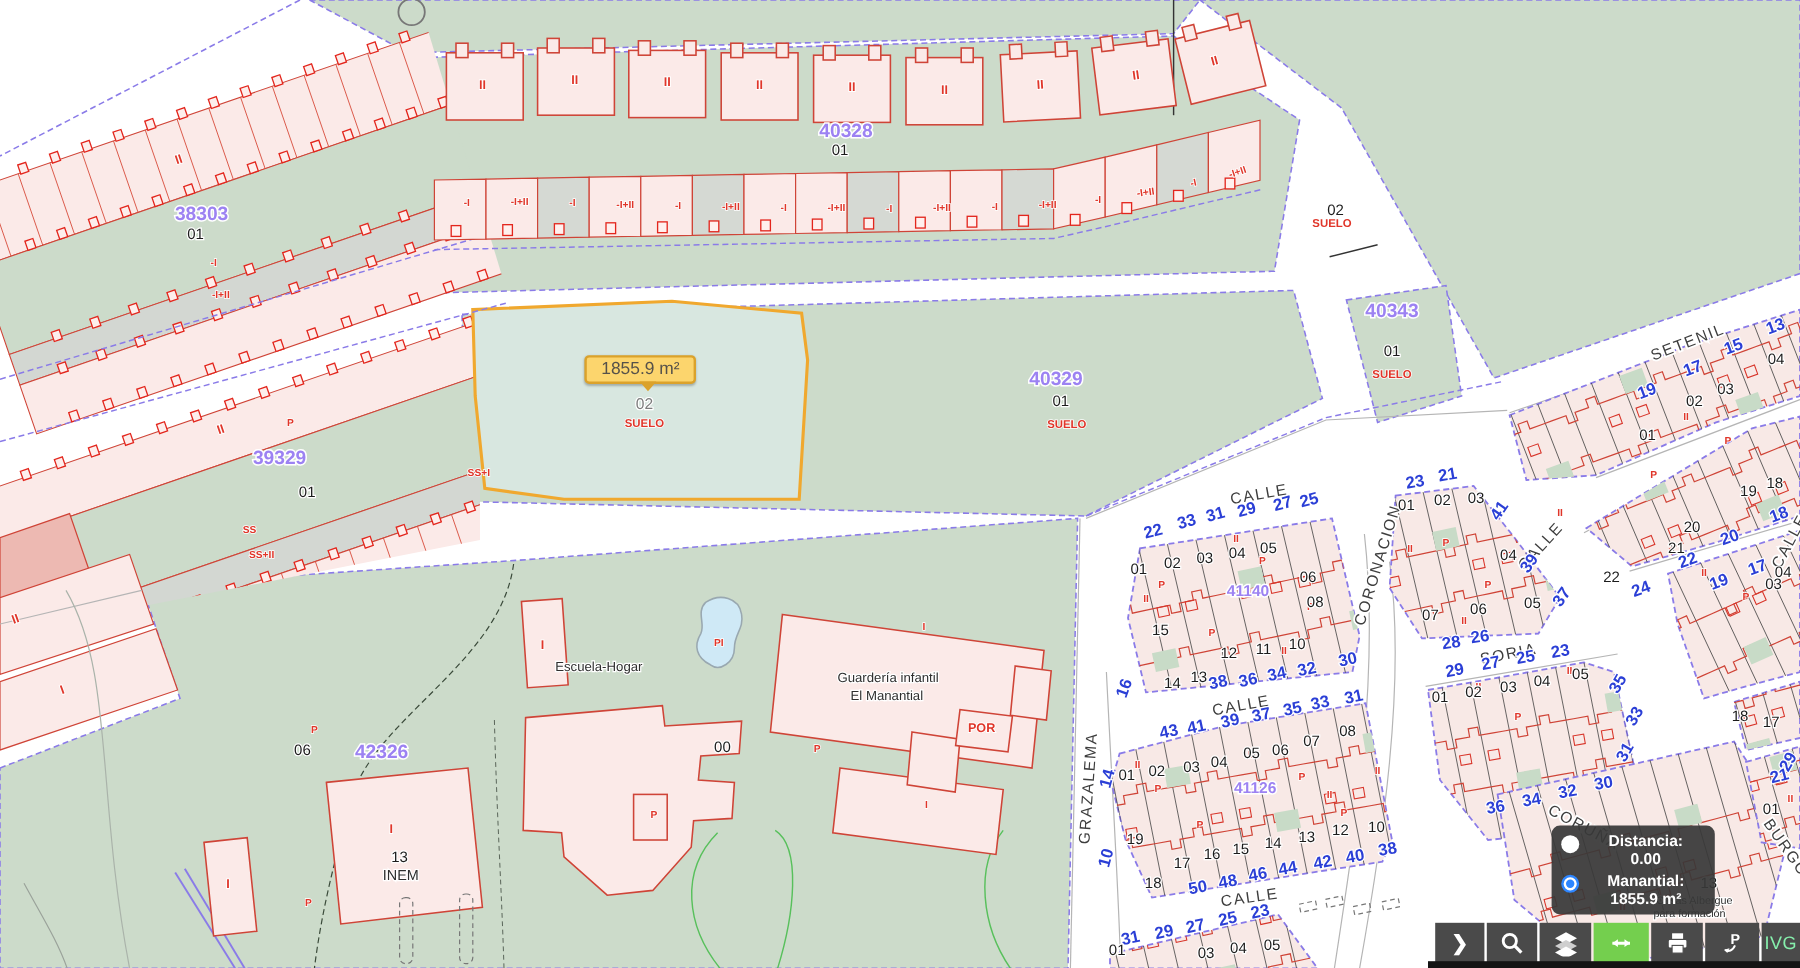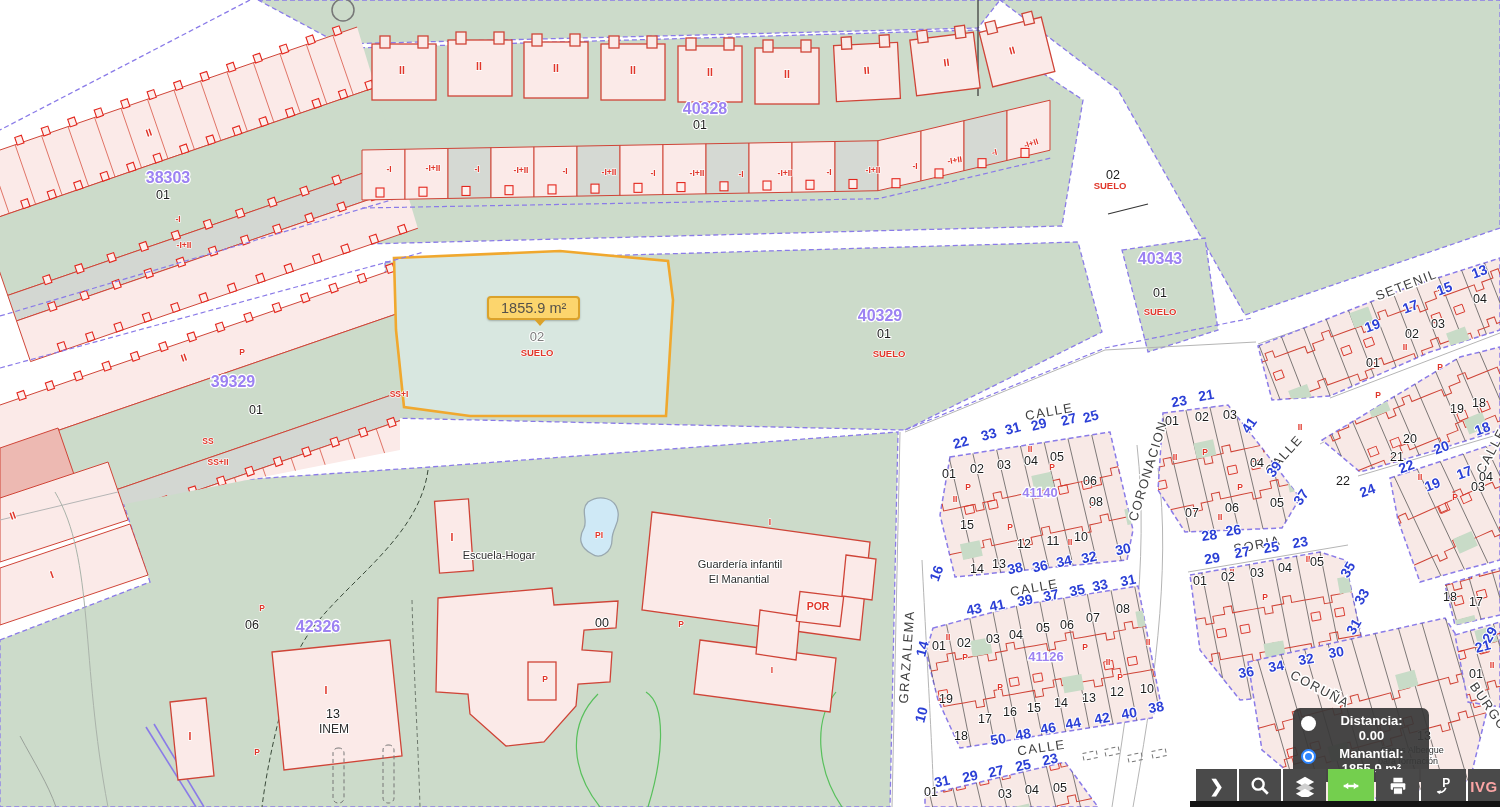--- a/index.html
+++ b/index.html
@@ -10,31 +10,31 @@
   .kn{font-size:12.5px;fill:#1c1c1c;paint-order:stroke;stroke:#fff;stroke-width:2px;}
   .kg{font-size:13px;fill:#7d7d7d;paint-order:stroke;stroke:#fff;stroke-width:2px;}
   .rd{font-size:10.5px;font-weight:bold;fill:var(--label_red);paint-order:stroke;stroke:#fff;stroke-width:1.5px;}
   .rs{font-size:8.5px;font-weight:bold;fill:var(--label_red);paint-order:stroke;stroke:#fff;stroke-width:1.2px;}
   .st{font-size:13px;fill:#3e3e3e;letter-spacing:1.5px;paint-order:stroke;stroke:#fff;stroke-width:3px;}
   .nm{font-size:11px;fill:#2e2e2e;paint-order:stroke;stroke:#fff;stroke-width:2px;}
   .tooltip{position:absolute;left:487px;top:296px;background:var(--tooltip_bg);border:2px solid var(--tooltip_border);
     border-radius:4px;padding:2px 12px;font-size:14.5px;color:#55514a;white-space:nowrap;box-shadow:0 1px 2px rgba(0,0,0,.25);}
   .tooltip:after{content:"";position:absolute;left:44px;bottom:-8px;width:0;height:0;
     border-left:7px solid transparent;border-right:7px solid transparent;border-top:8px solid var(--tooltip_border);}
-  .measure-panel{position:absolute;left:1293px;top:708px;width:136px;height:74px;background:rgba(56,56,56,.93);
+  .measure-panel{position:absolute;left:1293px;top:688px;width:136px;height:74px;background:rgba(56,56,56,.93);
     border-radius:7px;color:#fff;font-size:13px;font-weight:bold;padding:6px 6px 4px 6px;box-sizing:border-box;}
   .mp-row{display:flex;align-items:flex-start;margin-bottom:3px;}
   .mp-text{flex:1;text-align:center;line-height:1.15;}
   .radio{width:15px;height:15px;border-radius:50%;background:#fff;margin:2px 4px 0 2px;flex:0 0 auto;cursor:pointer;}
   .radio.on{background:#fff;border:2px solid var(--radio_active);width:11px;height:11px;position:relative;}
   .radio.on:after{content:"";position:absolute;left:2px;top:2px;width:7px;height:7px;border-radius:50%;background:var(--radio_active);}
   .toolbar-btn{position:absolute;top:769px;height:34px;background:#4a4a4a;display:flex;align-items:center;justify-content:center;cursor:pointer;}
   .toolbar-btn.active{background:var(--active_button);}
   .toolbar-btn .glyph{color:#fff;font-weight:bold;font-size:17px;}
-  .ivg{color:#fca5a5;font-weight:bold;font-size:15px;letter-spacing:.5px;}
+  .ivg{color:#86efac;font-weight:normal;font-size:15px;letter-spacing:.5px;}
   .blackbar{position:absolute;left:1190px;top:801px;width:310px;height:6px;background:#141414;}
 </style>
 </head>
 <body>
 
 <div id="stage">
 <svg id="map" width="1500" height="807" viewBox="0 0 1500 807">
   <defs>
     <clipPath id="cg1">
           <polygon points="0,88 345,2 352,10 428,262 0,380"></polygon>

